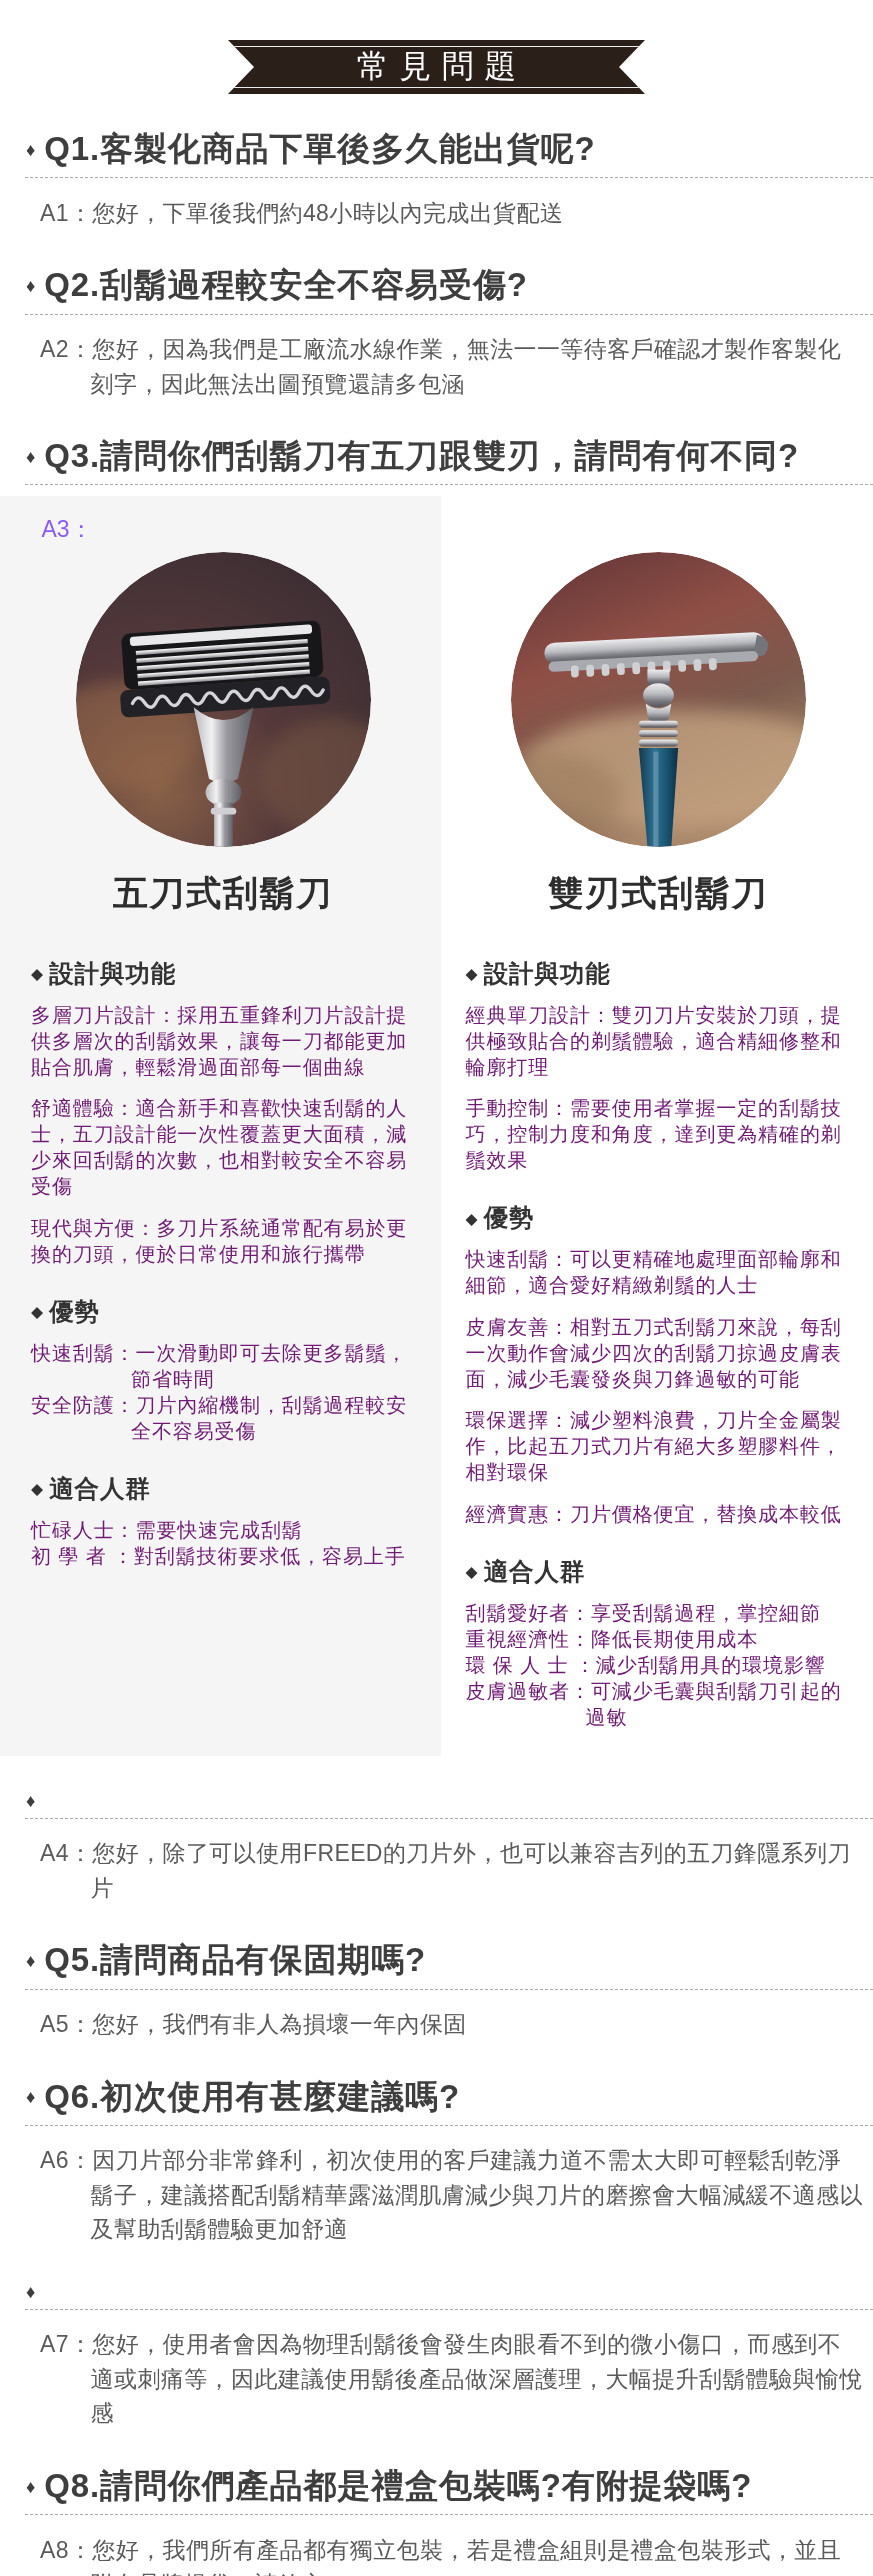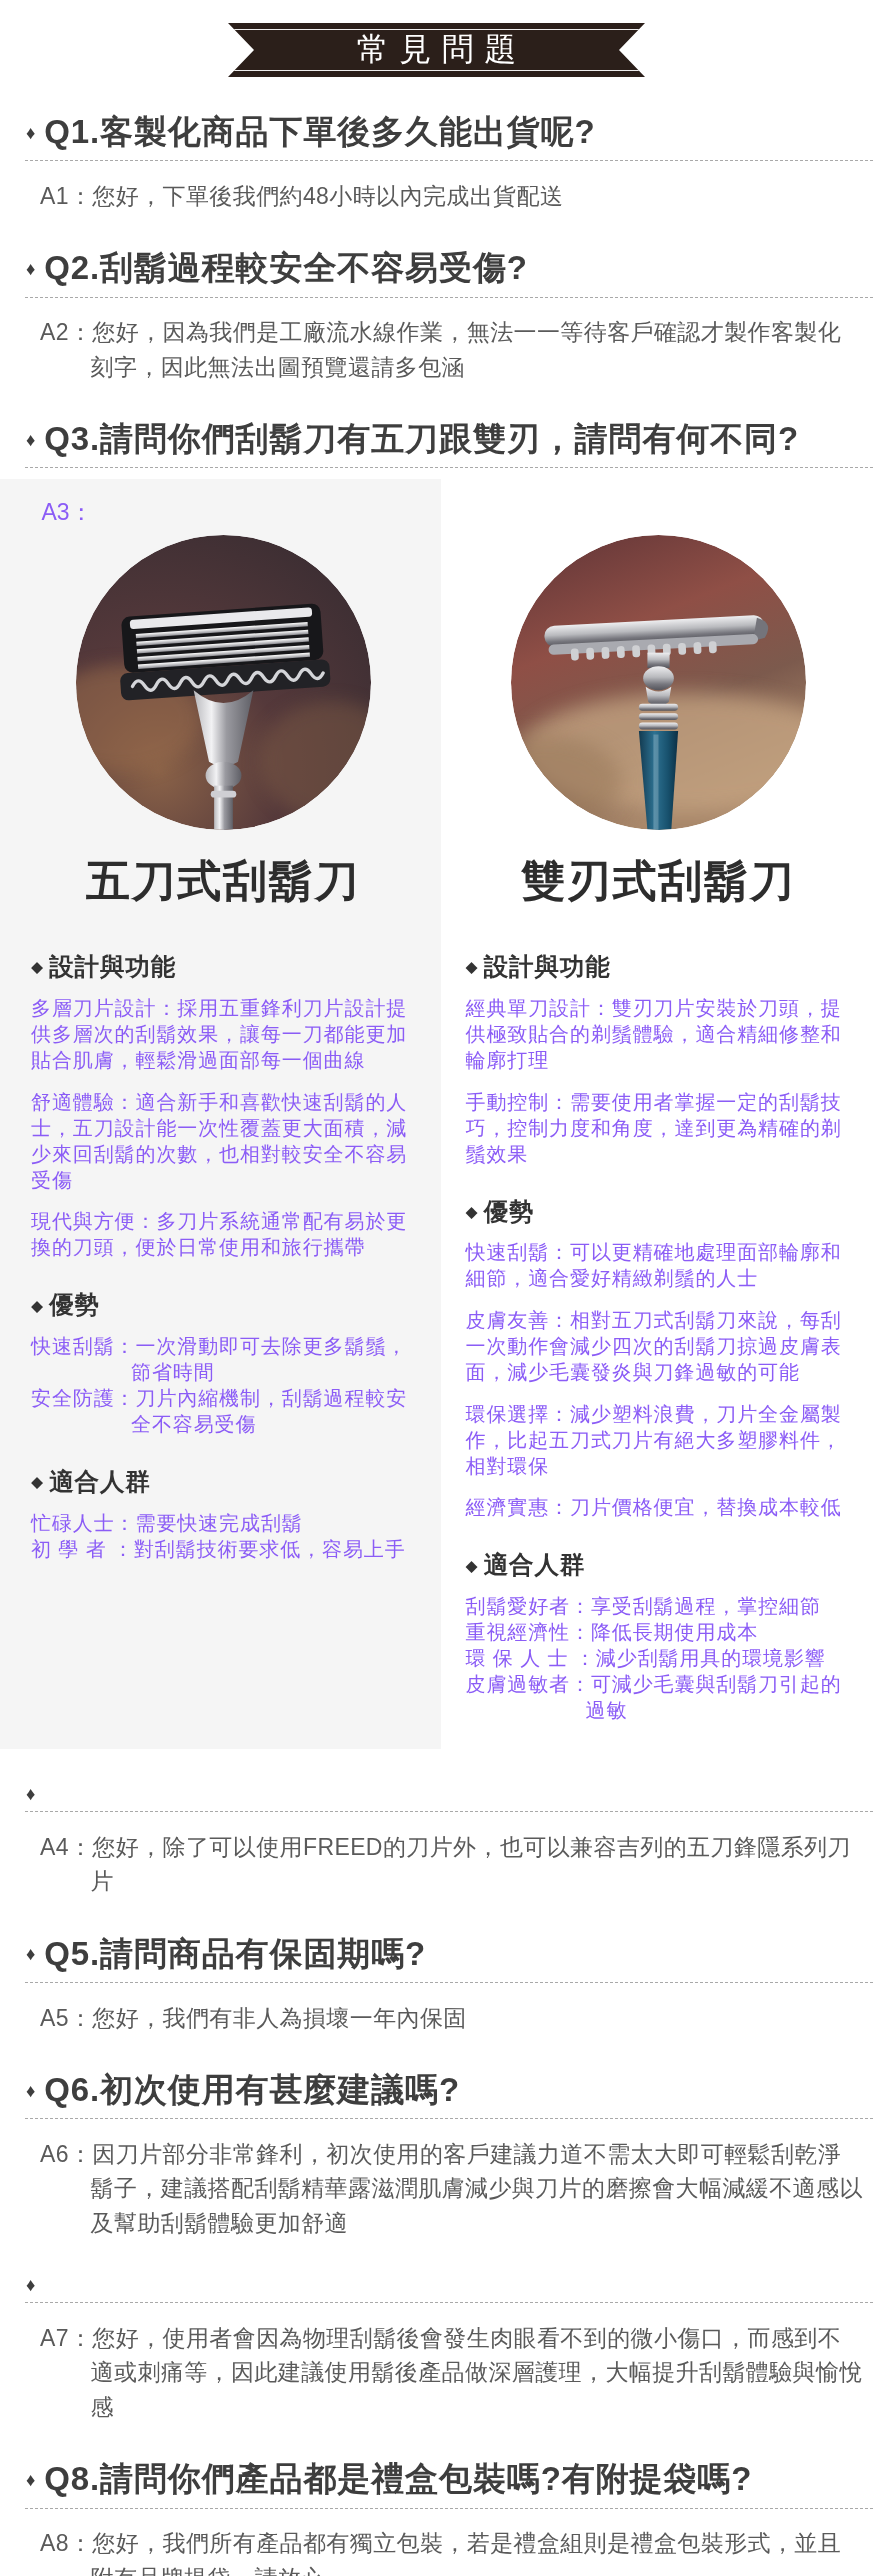--- a/index.html
+++ b/index.html
@@ -4,21 +4,21 @@
 <style>
   html,body{margin:0;padding:0;}
   body{
     width:873px;height:2576px;overflow:hidden;background:#ffffff;
     font-family:"Liberation Sans","DejaVu Sans",sans-serif;
     -webkit-font-smoothing:antialiased;
   }
   .page{width:873px;}
 
   
-  .ribbon-wrap{padding-top:23px;display:flex;justify-content:center;}
+  .ribbon-wrap{padding-top:40px;display:flex;justify-content:center;}
   .ribbon{
     position:relative;width:417px;height:54px;background:#2b1f1a;
     clip-path:polygon(0 0,100% 0,calc(100% - 26px) 50%,100% 100%,0 100%,26px 50%);
     display:flex;align-items:center;justify-content:center;
   }
   .ribbon-lines{position:absolute;left:0;right:0;top:6.1px;bottom:6.1px;
     border-top:1.7px solid rgba(255,255,255,.92);border-bottom:1.7px solid rgba(255,255,255,.92);}
   .ribbon-title{color:#ffffff;font-size:32px;letter-spacing:10.5px;padding-left:10.5px;z-index:1;}
 
   
@@ -36,30 +36,30 @@
 
   
   .compare{display:flex;align-items:stretch;margin-top:10.5px;}
   .col{box-sizing:border-box;}
   .col-left{width:441px;background:#f5f5f5;padding:17.5px 26px 26px 31px;}
   .col-right{width:432px;background:#ffffff;padding:17.5px 22px 26px 24.5px;}
   .a3label{font-size:23px;color:#8b5cf6;margin:0 0 3.5px 10.5px;height:33px;line-height:33px;}
   .photo-wrap{display:flex;justify-content:center;margin-top:5.2px;}
   .photo{width:295px;height:295px;border-radius:50%;display:block;}
   .col-title{
-    text-align:center;font-size:44px;font-weight:bold;color:#2d2d2d;
+    text-align:center;font-size:35px;font-weight:bold;color:#2d2d2d;
     margin:26px 0 44px 0;letter-spacing:1.7px;line-height:1.15;
   }
   .sec + .sec{margin-top:28px;}
   .sec h4{
     margin:0 0 10.5px 0;font-size:24.5px;font-weight:bold;color:#333333;
     display:flex;align-items:center;gap:5.2px;line-height:1.4;letter-spacing:0.9px;
   }
   .dia2{font-size:15.7px;line-height:1;}
-  .sec p{margin:0 0 15.7px 0;font-size:20px;color:#8b5cf6;line-height:26px;letter-spacing:0.9px;}
+  .sec p{margin:0 0 15.7px 0;font-size:20px;color:#701a75;line-height:26px;letter-spacing:0.9px;}
   .sec p:last-child{margin-bottom:0;}
   .sec p.line{margin-bottom:0;}
   .hang5{padding-left:5em;text-indent:-5em;}
   .hang6{padding-left:6em;text-indent:-6em;}
 </style>
 </head>
 <body>
 
 <div class="page">
 

